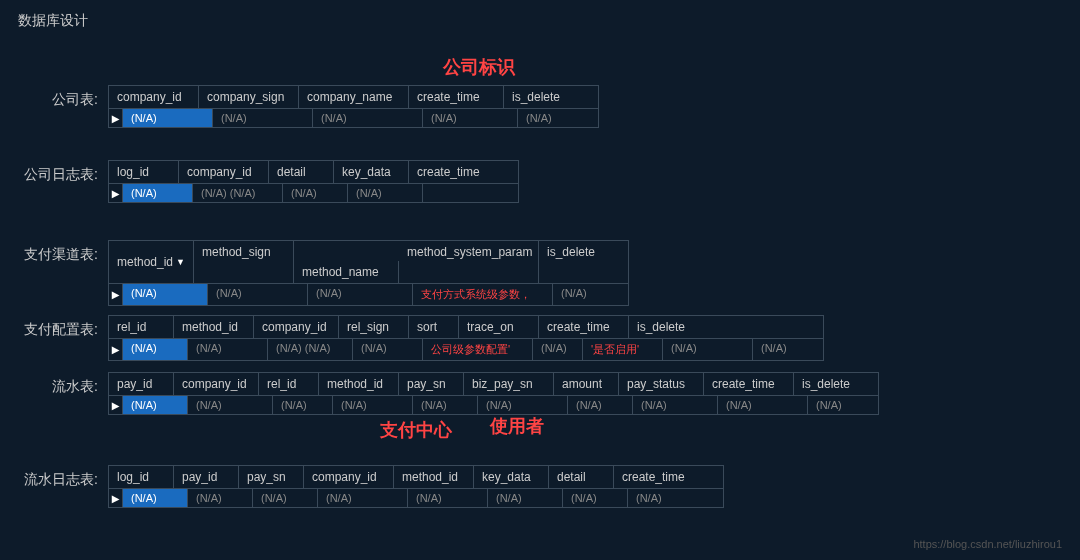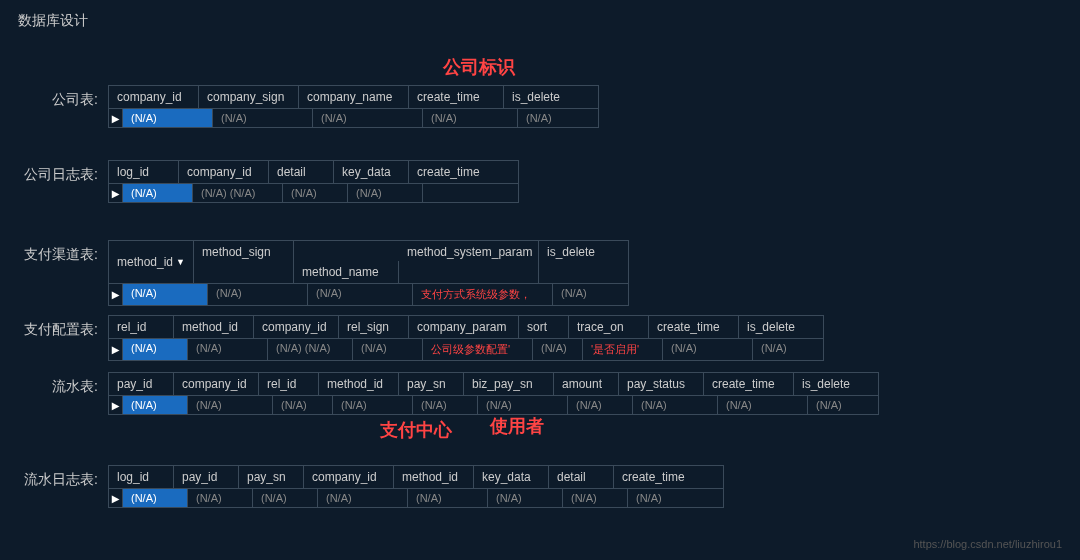--- a/index.html
+++ b/index.html
@@ -190,21 +190,20 @@
       </div>
     </div>
     <div class="table-row-wrapper" style="top: 315px;">
       <div class="row-label">支付配置表:</div>
       <div class="db-table">
         <div class="db-table-header">
           <div class="col pk" style="width: 65px;">rel_id</div>
           <div class="col" style="width: 80px;">method_id</div>
           <div class="col" style="width: 85px;">company_id</div>
           <div class="col" style="width: 70px;">rel_sign</div>
-          <div class="col" style="width: 110px;">company_param</div>
           <div class="col" style="width: 50px;">sort</div>
           <div class="col" style="width: 80px;">trace_on</div>
           <div class="col" style="width: 90px;">create_time</div>
           <div class="col" style="width: 70px;">is_delete</div>
         </div>
         <div class="db-table-body">
           <div class="arrow-cell">▶</div>
           <div class="col highlighted" style="width: 65px;">(N/A)</div>
           <div class="col" style="width: 80px;">(N/A)</div>
           <div class="col" style="width: 85px;">(N/A)  (N/A)</div>

